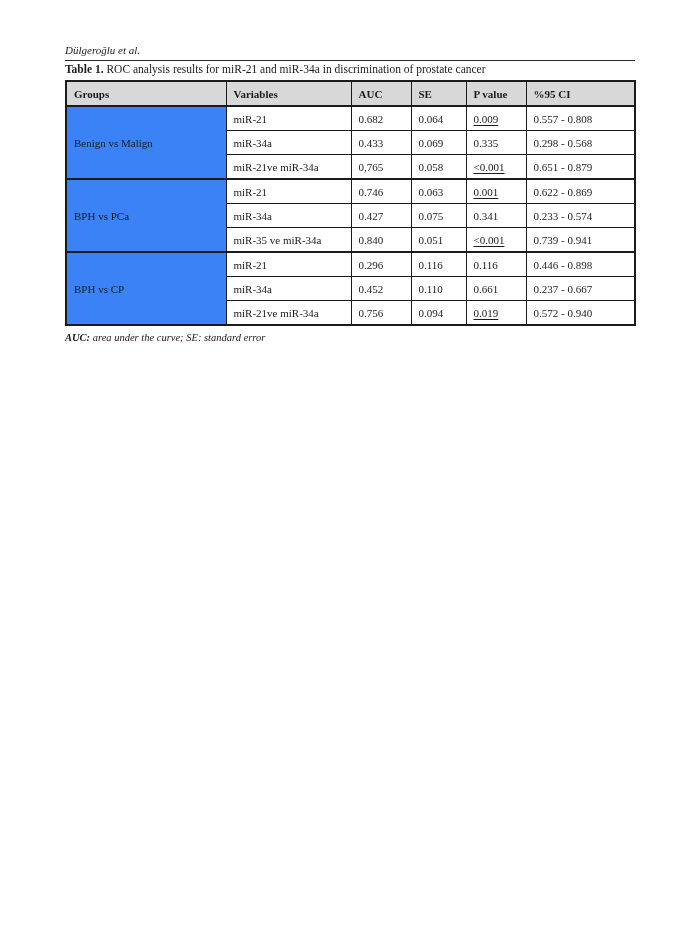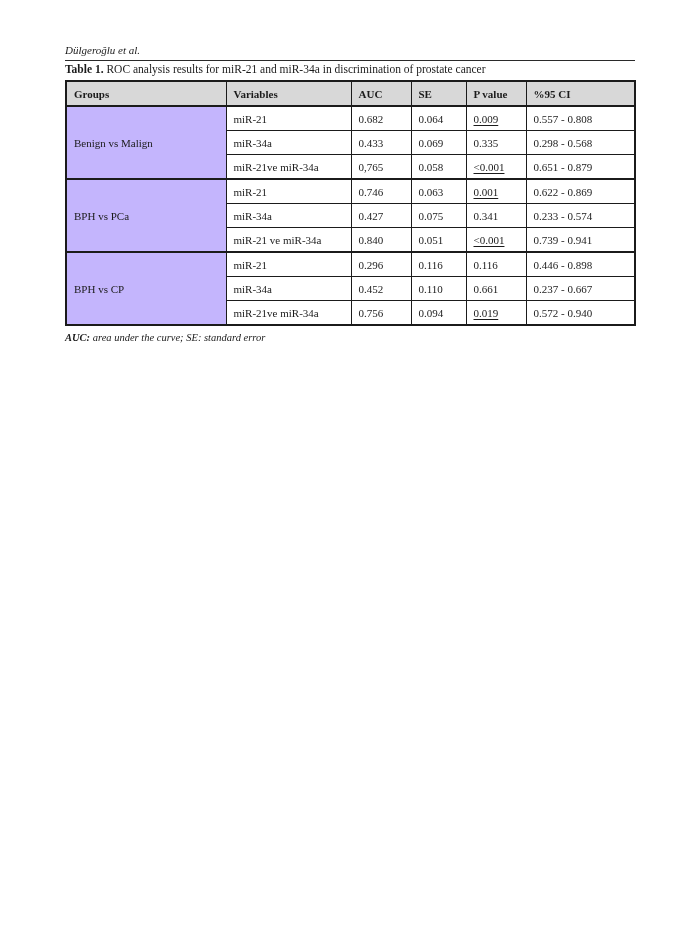--- a/index.html
+++ b/index.html
@@ -49,21 +49,21 @@
     height: 17px;
     overflow: hidden;
     white-space: nowrap;
   }
   table.roc thead th {
     background: #d8d8d8;
     font-weight: bold;
     border-bottom: 2px solid #1b1b1b;
   }
   table.roc tbody { border-top: 2px solid #1b1b1b; }
-  td.group-cell { background: #c4b5fd; }
+  td.group-cell { background: #3b82f6; }
   .underlined { text-decoration: underline; text-underline-offset: 2px; }
   .footnote {
     margin-top: 6px;
     font-style: italic;
     font-size: 10.5px;
   }
   .footnote .fnb { font-weight: bold; }
 </style>
 </head>
 <body>
@@ -134,21 +134,21 @@
           <td>0.622 - 0.869</td>
         </tr>
         <tr>
           <td>miR-34a</td>
           <td>0.427</td>
           <td>0.075</td>
           <td>0.341</td>
           <td>0.233 - 0.574</td>
         </tr>
         <tr>
-          <td>miR-21 ve miR-34a</td>
+          <td>miR-35 ve miR-34a</td>
           <td>0.840</td>
           <td>0.051</td>
           <td class="underlined">&lt;0.001</td>
           <td>0.739 - 0.941</td>
         </tr>
       </tbody>
 
       <tbody>
         <tr>
           <td class="group-cell" rowspan="3">BPH vs CP</td>

